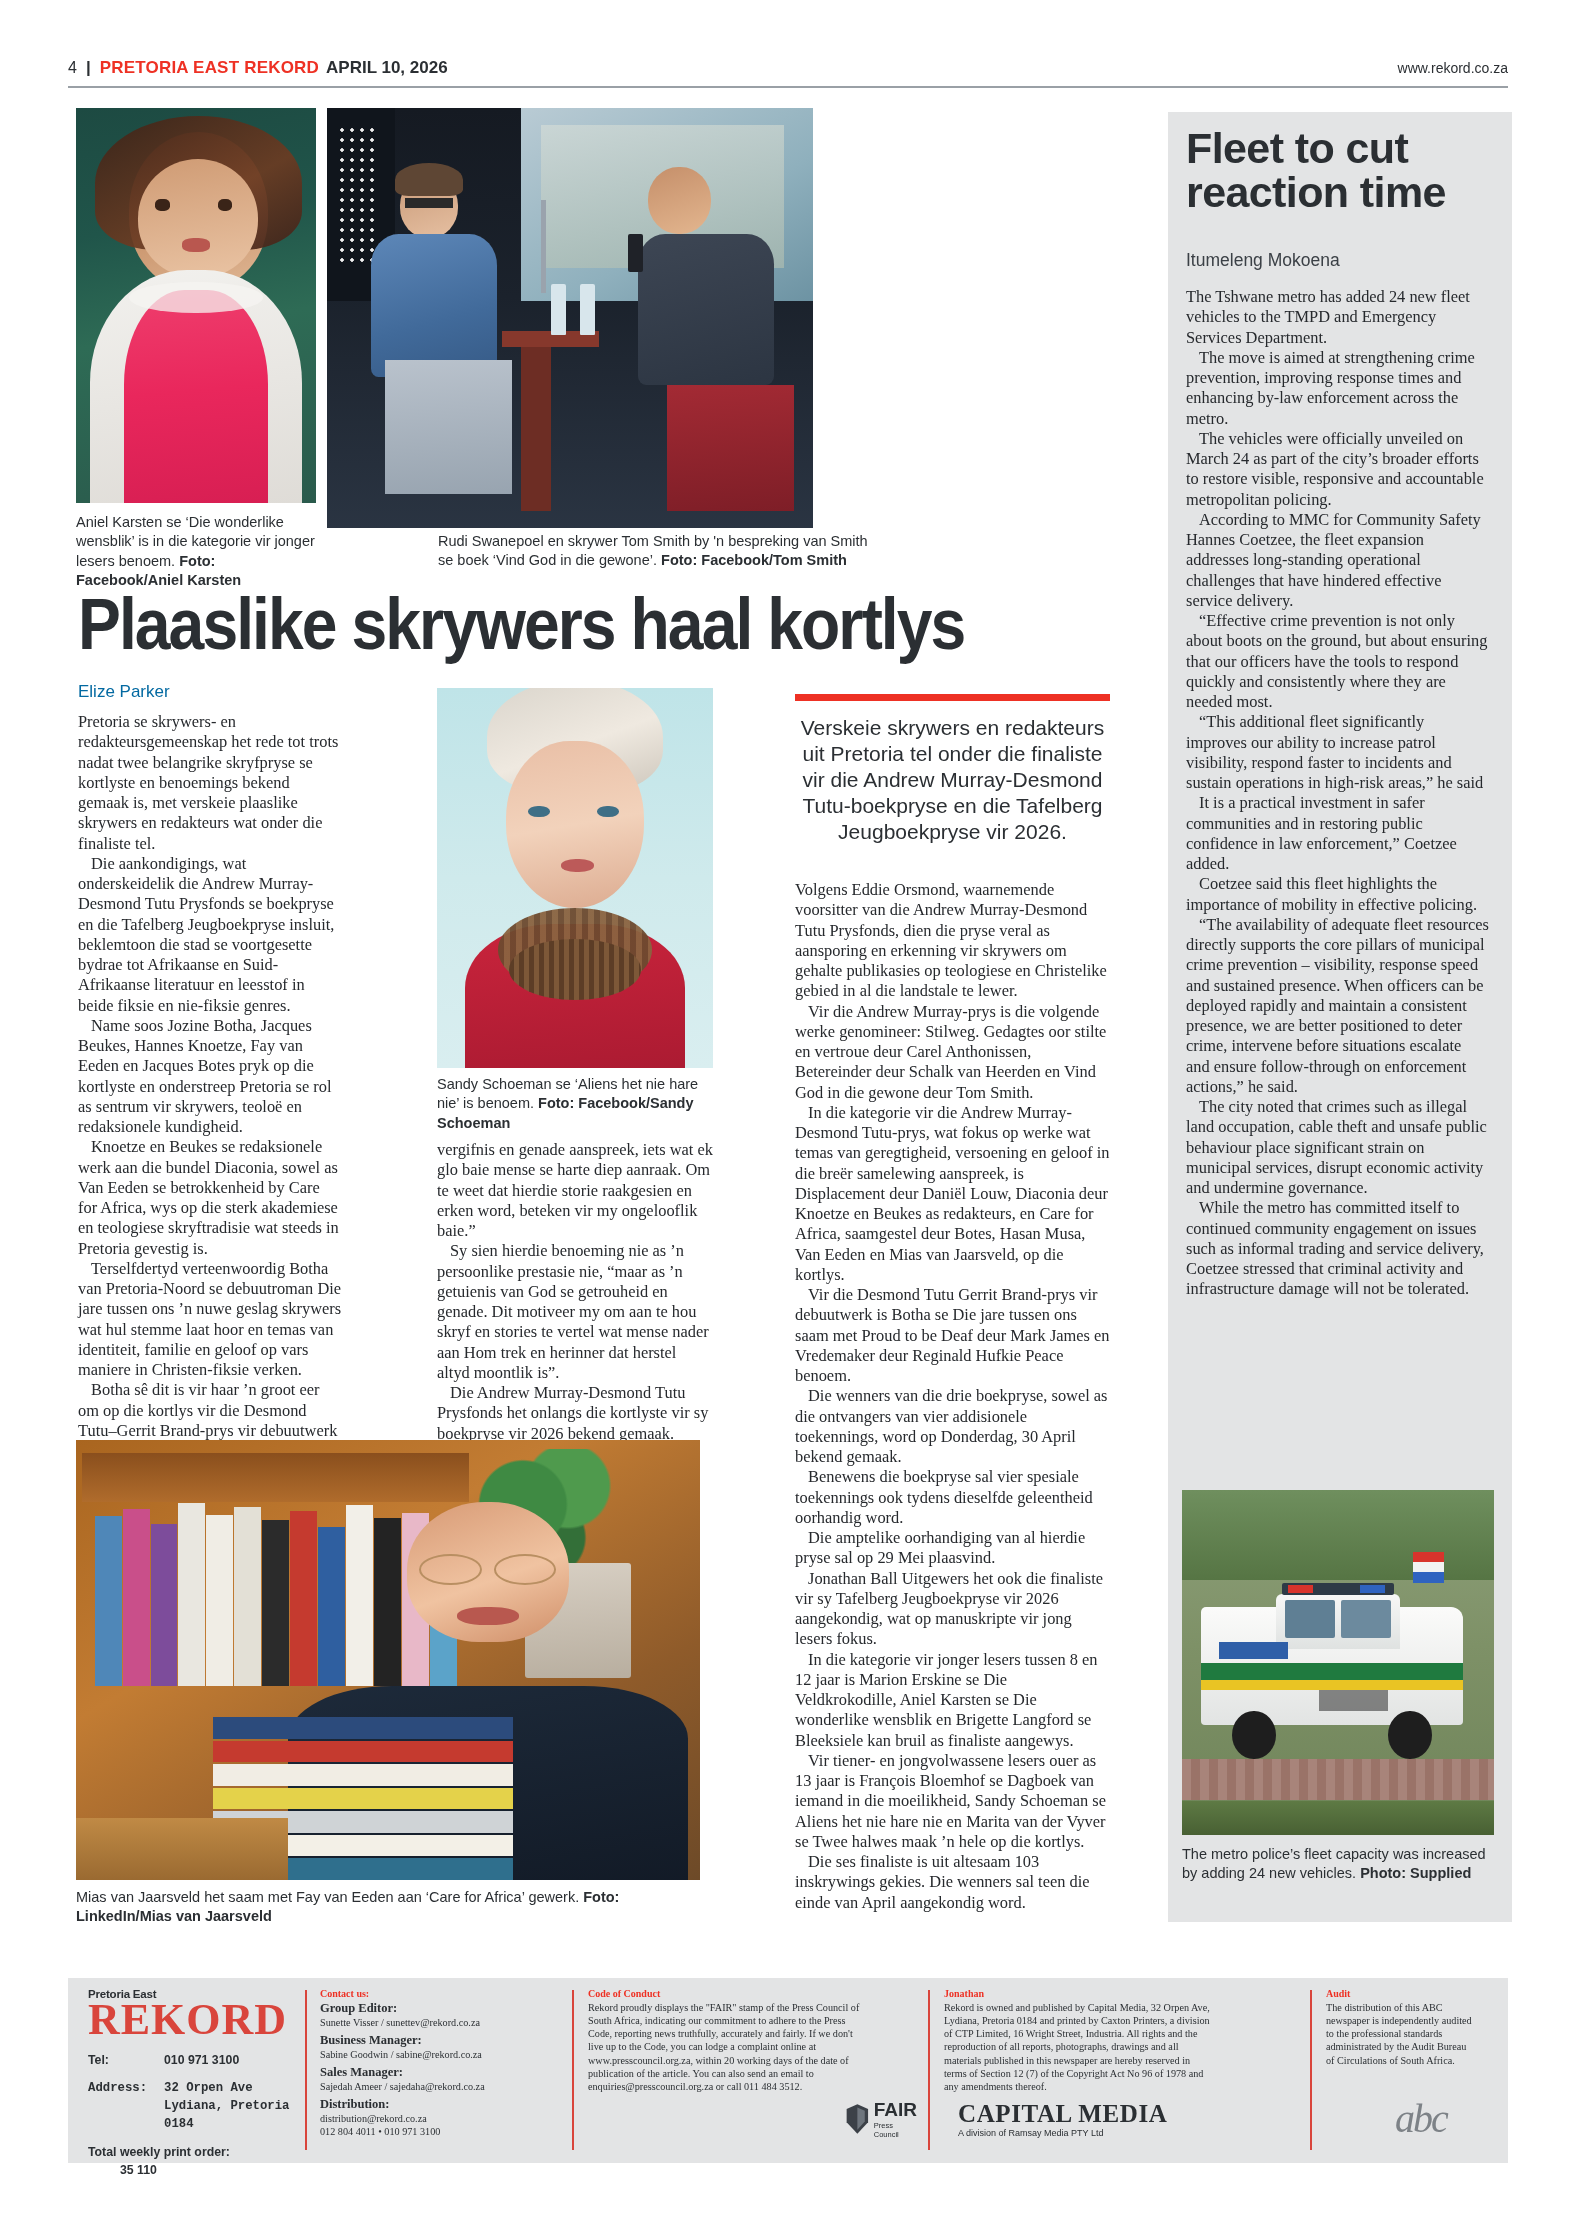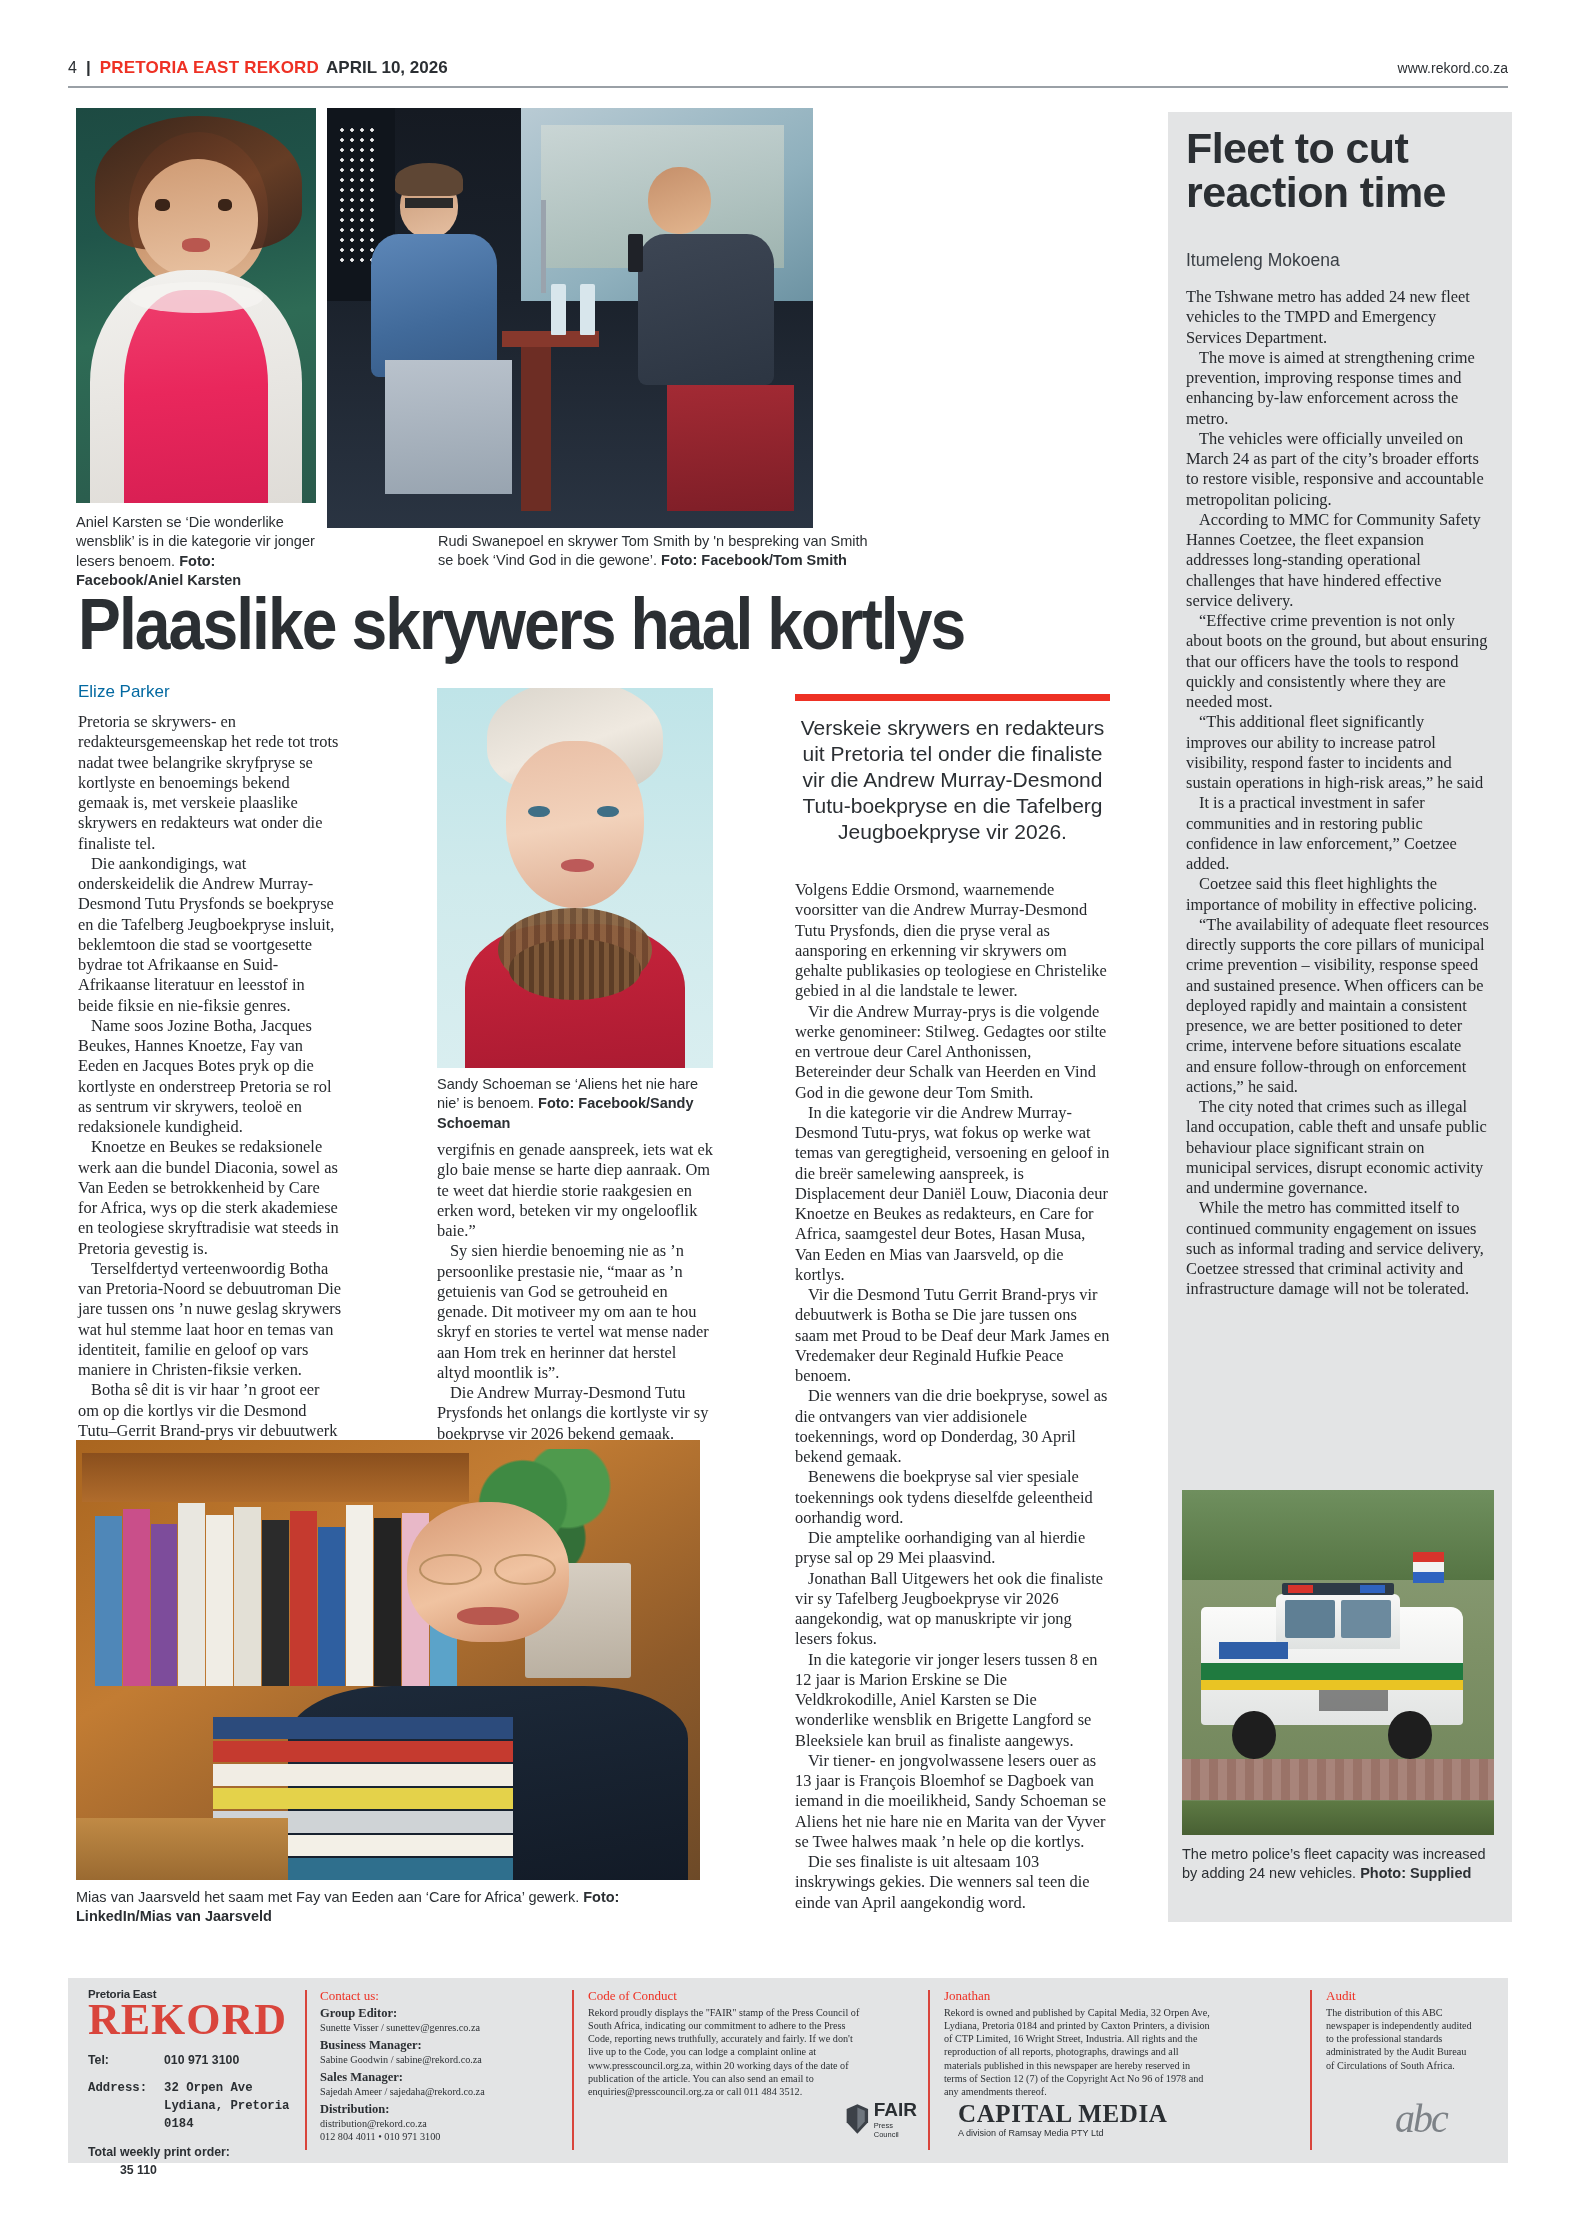--- a/index.html
+++ b/index.html
@@ -101,21 +101,21 @@
 
   
   .footer {
     position: absolute; left: 68px; top: 1978px;
     width: 1440px; height: 185px;
     background: #e3e4e5;
     font-family: "Liberation Sans", sans-serif;
   }
   .fcol { position: absolute; top: 10px; height: 165px; }
   .fdiv { position: absolute; top: 12px; width: 2px; height: 160px; background: #d9453c; }
-  .f-h { color: #ee3124; font-size: 13px; font-weight: normal; margin-bottom: 2px; }
+  .f-h { color: #ee3124; font-size: 10px; font-weight: bold; margin-bottom: 2px; }
   .f-sub { font-size: 12.5px; font-weight: bold; color: #2b2f33; }
   .f-t { font-size: 10.2px; color: #2b2f33; line-height: 1.28; }
   .f-p { font-size: 10.2px; color: #2b2f33; line-height: 1.29; }
 
   .rekord-brand { position: absolute; left: 88px; top: 1988px; }
   .rb-small {
     font-size: 11.5px; font-weight: bold; color: #2b2f33;
     font-family: "Liberation Sans", sans-serif; letter-spacing: -.2px;
   }
   .rb-big {
@@ -378,21 +378,21 @@
     </div>
     <div style="margin-top:10px;">Total weekly print order:</div>
     <div style="margin-left:32px;">35 110</div>
   </div>
 </div>
 
 <div class="fdiv" style="left:305px; top:1990px;"></div>
 <div class="fcol" style="position:absolute; left:320px; top:1988px; width:250px;">
   <div class="f-h">Contact us:</div>
   <div class="f-sub">Group Editor:</div>
-  <div class="f-t">Sunette Visser / sunettev@genres.co.za</div>
+  <div class="f-t">Sunette Visser / sunettev@rekord.co.za</div>
   <div class="f-sub" style="margin-top:4px;">Business Manager:</div>
   <div class="f-t">Sabine Goodwin / sabine@rekord.co.za</div>
   <div class="f-sub" style="margin-top:4px;">Sales Manager:</div>
   <div class="f-t">Sajedah Ameer / sajedaha@rekord.co.za</div>
   <div class="f-sub" style="margin-top:4px;">Distribution:</div>
   <div class="f-t">distribution@rekord.co.za</div>
   <div class="f-t">012 804 4011 • 010 971 3100</div>
 </div>
 
 <div class="fdiv" style="left:572px; top:1990px;"></div>

